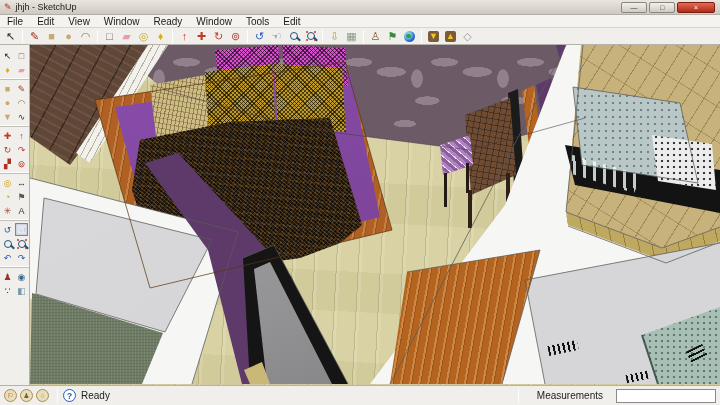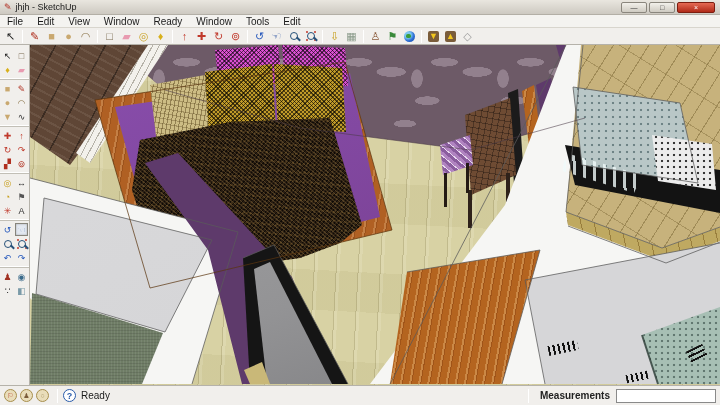--- a/index.html
+++ b/index.html
@@ -50,21 +50,21 @@
 
   
   #statusbar{position:absolute;left:0;bottom:0;width:720px;height:20px;background:#f1efec;
     border-top:1px solid #b5b2aa;display:flex;align-items:center;font-size:10px;padding:0 4px;}
   .sic{width:13px;height:13px;border-radius:50%;border:1px solid #a8904e;background:#e9ddba;
     display:inline-flex;align-items:center;justify-content:center;font-size:7px;margin-right:3px;}
   .ssep{width:1px;height:14px;background:#c2bfb6;border-right:1px solid #fff;margin:0 5px;}
   #help-ic{width:13px;height:13px;border-radius:50%;border:1.5px solid #2a5caa;color:#2a5caa;
     display:inline-flex;align-items:center;justify-content:center;font-size:9px;font-weight:bold;margin-right:5px;background:#fff;}
   #meas-wrap{margin-left:auto;display:flex;align-items:center;}
-  #meas-label{margin:0 6px;color:#222;font-weight:bold;}
+  #meas-label{margin:0 13px;color:#222;}
   #meas-input{width:100px;height:14px;border:1px solid #8a8a8a;background:#fff;font-size:10px;padding:0 2px;}
 
   
   #viewport{position:absolute;left:30px;top:45px;width:690px;height:340px;overflow:hidden;
     background-color:var(--floor_wood);
     background-image:
       repeating-linear-gradient(93deg,rgba(0,0,0,0) 0 9px,rgba(110,100,55,.22) 9px 10px,rgba(255,255,240,.14) 10px 13px,rgba(0,0,0,0) 13px 22px),
       repeating-linear-gradient(3deg,rgba(150,140,80,.10) 0 40px,rgba(0,0,0,0) 40px 90px);}
   .ly{position:absolute;inset:0;}
   .damask{background-color:var(--wall_damask);

